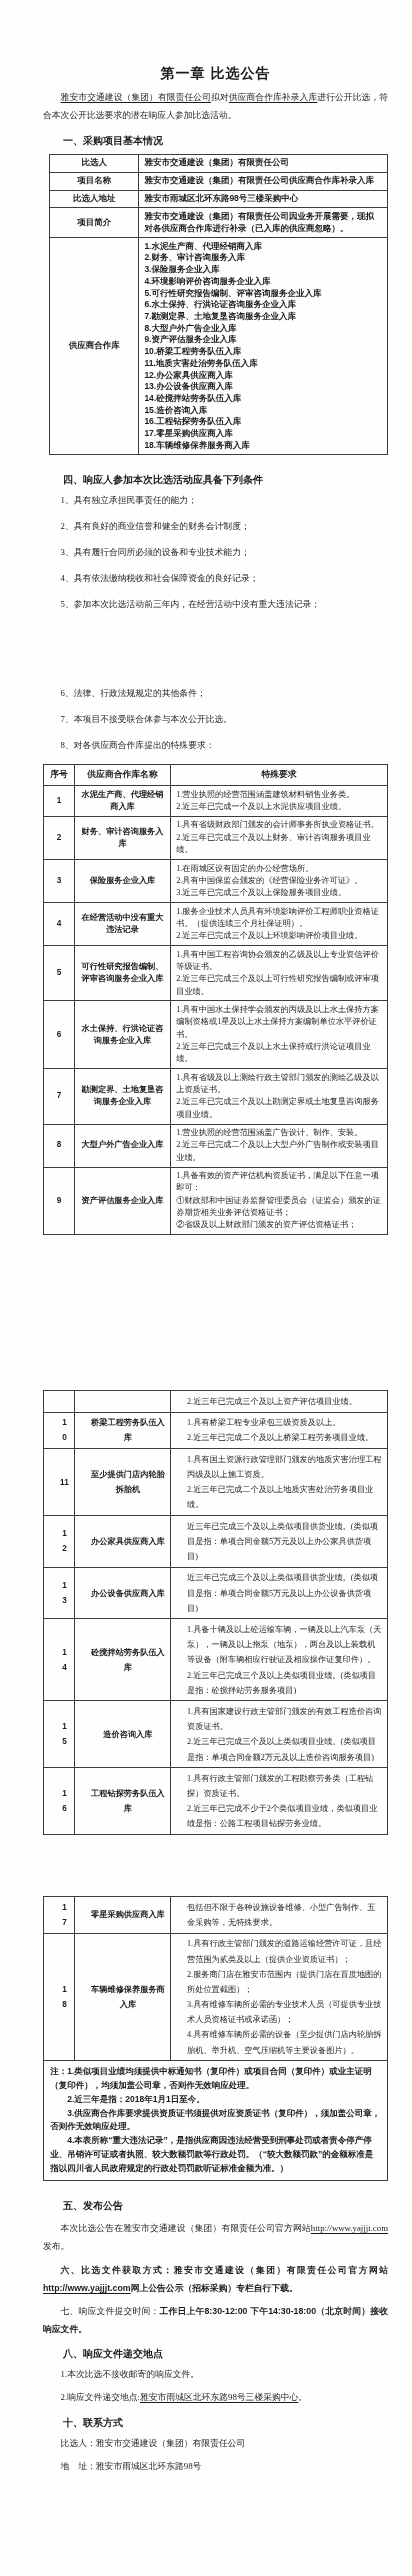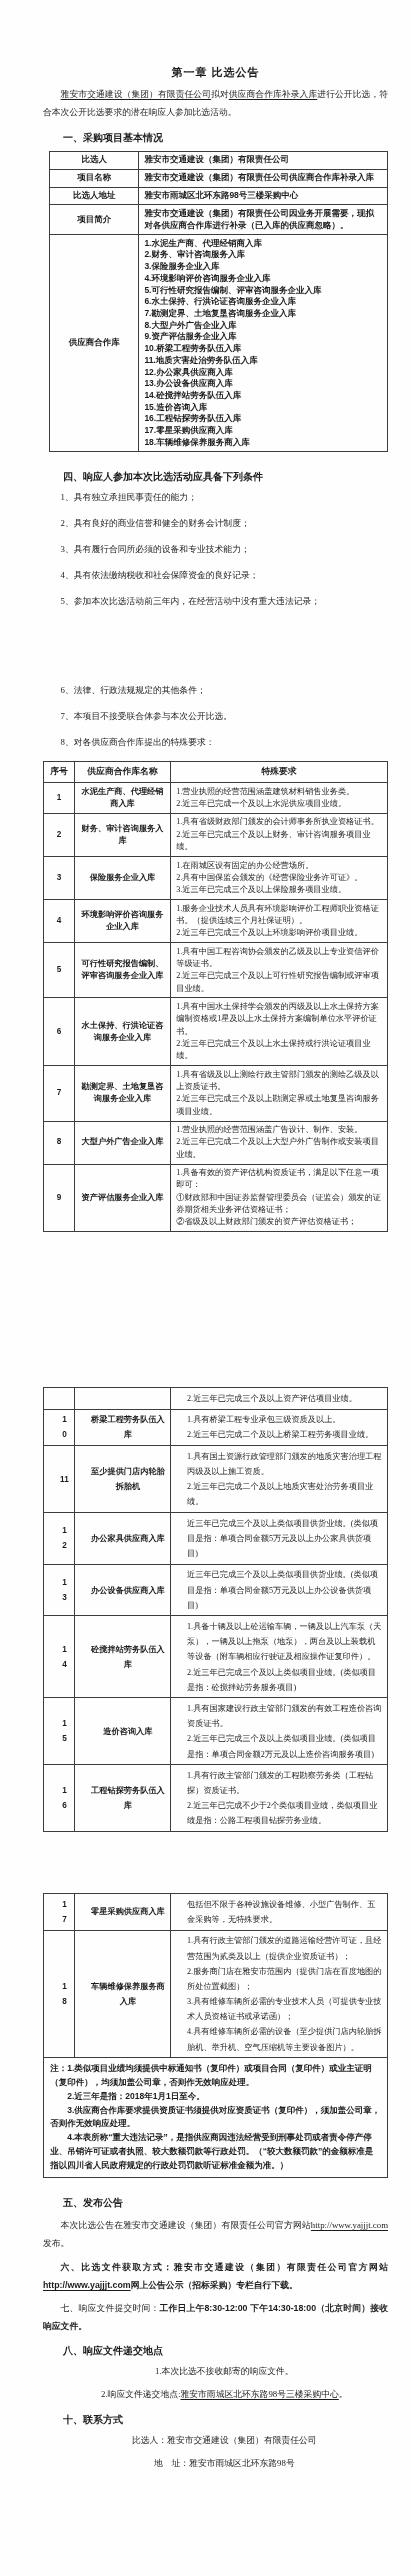--- a/index.html
+++ b/index.html
@@ -12,21 +12,21 @@
     font-family:"Liberation Serif", serif;
     font-size:8.8px;
     overflow:hidden;
   }
   .inner{padding:0 24px 0 43px;}
   .spacer{width:100%;}
   .title{
     text-align:center;
     font-family:"Liberation Sans", sans-serif;
     font-weight:bold;
-    font-size:11px;
+    font-size:14px;
     letter-spacing:1px;
     margin:0;
   }
   p.para{
     line-height:2.05;
     text-align:justify;
     text-indent:2em;
     margin:5.2px 0;
   }
   .h{
@@ -71,21 +71,21 @@
   td.note{
     text-align:left !important;
     font-family:"Liberation Sans", sans-serif;
     font-weight:bold !important;
     font-size:8.5px !important;
     line-height:1.62 !important;
     padding:4.1px 6.2px;
   }
   .u{text-decoration:underline;text-underline-offset:1.5px;}
   .b{font-family:"Liberation Sans", sans-serif;font-weight:bold;}
-  .contact p{margin:0 0 7.2px;text-indent:2em;line-height:1.8;text-align:center;}
+  .contact p{margin:0 0 7.2px;text-indent:2em;line-height:1.8;}
 </style>
 </head>
 <body>
 
 <div class="doc">
   <div class="inner">
     <div class="spacer" style="height:65px"></div>
 
     <h1 class="title">第一章 比选公告</h1>
 
@@ -185,21 +185,21 @@
           </tr>
           <tr>
             <td>3</td>
             <td>保险服务企业入库</td>
             <td>1.在雨城区设有固定的办公经营场所。
 2.具有中国保监会颁发的《经营保险业务许可证》。
 3.近三年已完成三个及以上保险服务项目业绩。</td>
           </tr>
           <tr>
             <td>4</td>
-            <td>环境影响评价咨询服务企业入库</td>
+            <td>在经营活动中没有重大违法记录</td>
             <td>1.服务企业技术人员具有环境影响评价工程师职业资格证书。（提供连续三个月社保证明）。
 2.近三年已完成三个及以上环境影响评价项目业绩。</td>
           </tr>
           <tr>
             <td>5</td>
             <td>可行性研究报告编制、评审咨询服务企业入库</td>
             <td>1.具有中国工程咨询协会颁发的乙级及以上专业资信评价等级证书。
 2.近三年已完成三个及以上可行性研究报告编制或评审项目业绩。</td>
           </tr>
           <tr>

